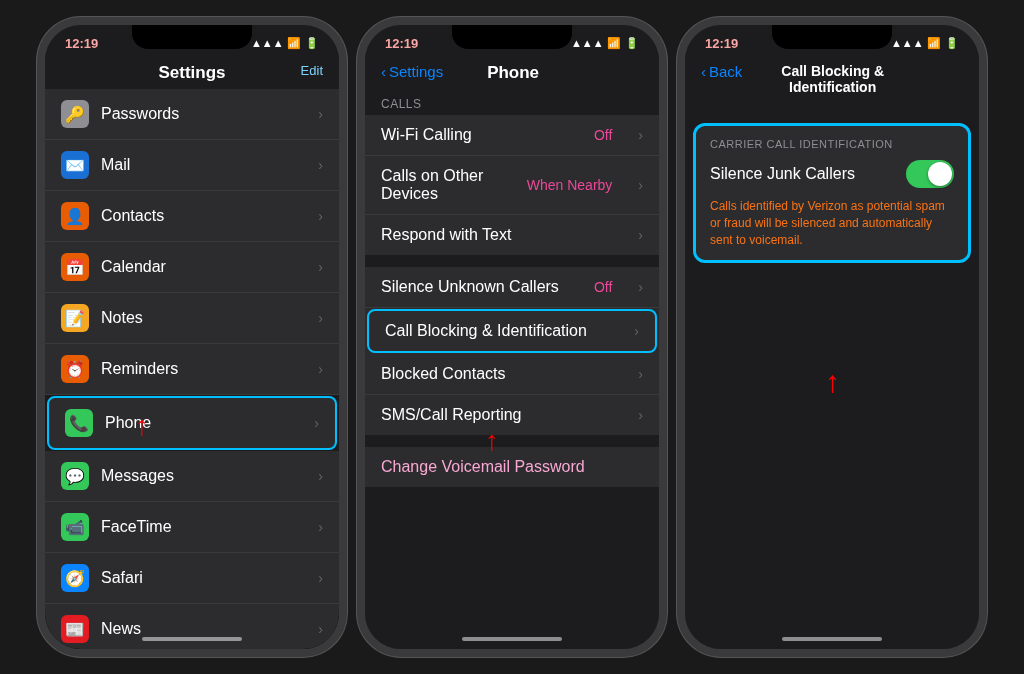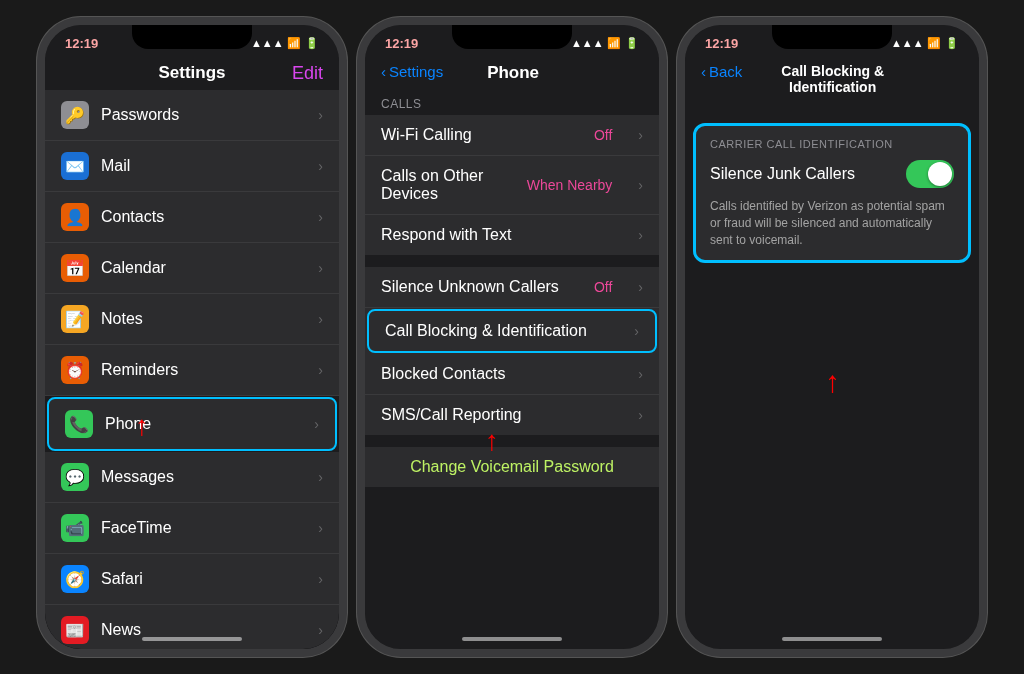--- a/index.html
+++ b/index.html
@@ -180,21 +180,21 @@
       align-items: center;
       justify-content: space-between;
       margin-bottom: 10px;
     }
     .carrier-title {
       font-size: 16px;
       color: #fff;
     }
     .carrier-desc {
       font-size: 12px;
-      color: #a3a3a3;
+      color: #f97316;
       line-height: 1.4;
     }
     
     .spacer { height: 12px; }
     .bottom-bar {
       position: absolute;
       bottom: 8px;
       left: 50%;
       transform: translateX(-50%);
       width: 100px;
@@ -216,21 +216,21 @@
         <span class="status-time">12:19</span>
         <div class="status-icons">
           <span>▲▲▲</span>
           <span>📶</span>
           <span>🔋</span>
         </div>
       </div>
       <div class="nav-bar">
         <div style="width:60px"></div>
         <div class="nav-title">Settings</div>
-        <div style="width:60px; text-align:right; font-size:18px; color:#d946ef;">Edit</div>
+        <div style="width:60px; text-align:right; font-size:13px; color:#7dd3fc;">Edit</div>
       </div>
 
       <div class="settings-list">
 
         <div class="list-item" style="background:#2c2c2e; border-bottom:0.5px solid #3a3a3c;">
           <div class="item-icon" style="background:#8e8e93;">🔑</div>
           <span class="item-label">Passwords</span>
           <span class="item-chevron">›</span>
         </div>
         <div class="list-item" style="background:#2c2c2e; border-bottom:0.5px solid #3a3a3c;">
@@ -357,21 +357,21 @@
           <span class="item-chevron">›</span>
         </div>
       </div>
 
       <div style="position:absolute; left:120px; top:400px; color:red; font-size:28px; font-weight:bold; z-index:20;">↑</div>
 
       <div class="spacer"></div>
 
       <div class="section-group">
         <div class="list-item">
-          <span class="item-label" style="color:#bef264;text-align:center;">Change Voicemail Password</span>
+          <span class="item-label" style="color:#f9a8d4;">Change Voicemail Password</span>
         </div>
       </div>
 
       <div class="spacer"></div>
 
 
       <div class="bottom-bar"></div>
     </div>
   </div>
 

